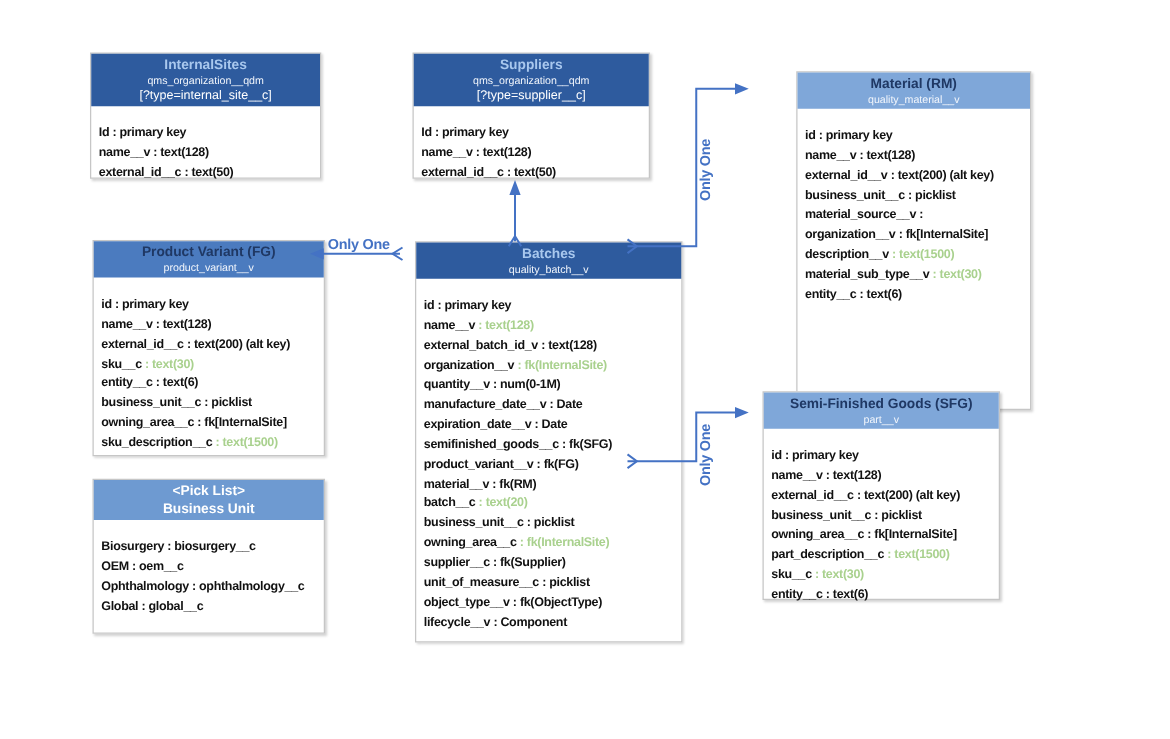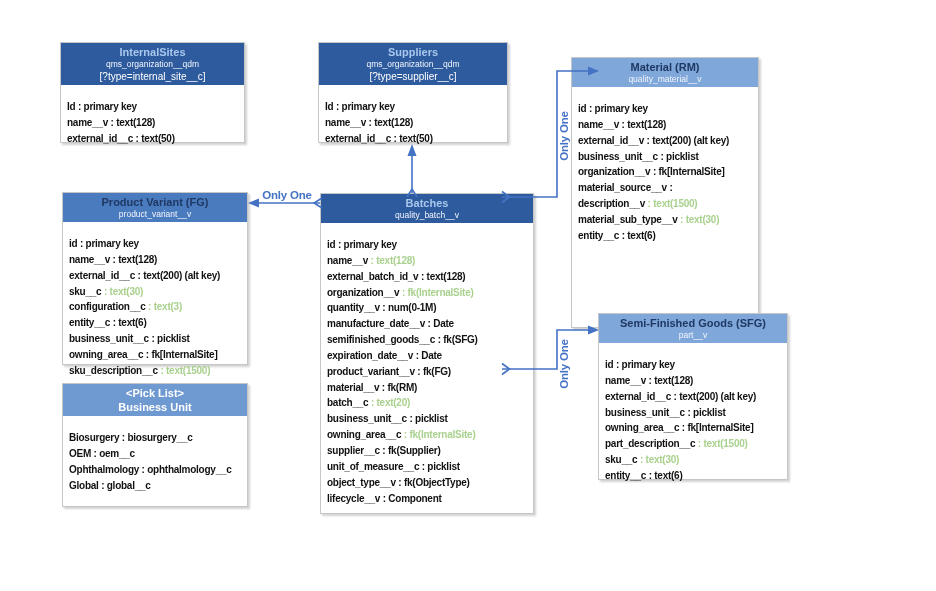--- a/index.html
+++ b/index.html
@@ -1,19 +1,19 @@
 <!DOCTYPE html>
 <html><head>
 <meta charset="utf-8">
 <style>
   html,body{margin:0;padding:0;background:#ffffff;}
   #canvas{position:relative;width:936px;height:591px;background:#ffffff;overflow:hidden;
           font-family:"Liberation Sans",sans-serif;}
   .box{position:absolute;background:#ffffff;border:1px solid #c6c6c6;
-       box-shadow:1.5px 1.5px 2px rgba(0,0,0,0.18);box-sizing:border-box;}
+       box-shadow:1.5px 1.5px 2px rgba(0,0,0,0.18);box-sizing:border-box;margin-left:12px;}
   .hdr{text-align:center;color:#fff;padding:3px 2px 2px 2px;}
   .hdr-dark{background:#2e5b9e;}
   .hdr-med{background:#4b7bbf;}
   .hdr-light{background:#7fa7d9;}
   .hdr-bu{background:#6e9ad1;}
   .t1{font-size:11px;font-weight:700;line-height:13px;}
   .hdr-dark .t1{color:#a9c8ee;}
   .hdr-med .t1,.hdr-light .t1{color:#1f3864;}
   .hdr-bu .t1{color:#ffffff;font-weight:700;}
   .t2{font-size:8.5px;line-height:11px;color:#f2f6fc;}
@@ -57,38 +57,38 @@
     <div class="body">
 
         <div class="row"><span class="fn">Id</span><span class="fv">primary key</span></div>
 
         <div class="row"><span class="fn">name__v</span><span class="fv">text(128)</span></div>
 
         <div class="row"><span class="fn">external_id__c</span><span class="fv">text(50)</span></div>
       </div>
   </div>
 
-  <div class="box" style="left:571px;top:57px;width:188px;height:271px">
+  <div class="box" style="left:625px;top:57px;width:188px;height:271px">
     <div class="hdr hdr-light">
       <div class="t1">Material (RM)</div>
       <div class="t2">quality_material__v</div>
     </div>
     <div class="body">
 
         <div class="row"><span class="fn">id</span><span class="fv">primary key</span></div>
 
         <div class="row"><span class="fn">name__v</span><span class="fv">text(128)</span></div>
 
         <div class="row"><span class="fn">external_id__v</span><span class="fv">text(200) (alt key)</span></div>
 
         <div class="row"><span class="fn">business_unit__c</span><span class="fv">picklist</span></div>
 
+        <div class="row"><span class="fn">material_source__v</span><span class="fv"></span></div>
+
         <div class="row"><span class="fn">organization__v</span><span class="fv">fk[InternalSite]</span></div>
-
-        <div class="row"><span class="fn">material_source__v</span><span class="fv"></span></div>
 
         <div class="row"><span class="fn">description__v</span><span class="fv green">text(1500)</span></div>
 
         <div class="row"><span class="fn">material_sub_type__v</span><span class="fv green">text(30)</span></div>
 
         <div class="row"><span class="fn">entity__c</span><span class="fv">text(6)</span></div>
       </div>
   </div>
 
   <div class="box" style="left:62px;top:192px;width:186px;height:173px">
@@ -99,21 +99,20 @@
     <div class="body">
 
         <div class="row"><span class="fn">id</span><span class="fv">primary key</span></div>
 
         <div class="row"><span class="fn">name__v</span><span class="fv">text(128)</span></div>
 
         <div class="row"><span class="fn">external_id__c</span><span class="fv">text(200) (alt key)</span></div>
 
         <div class="row"><span class="fn">sku__c</span><span class="fv green">text(30)</span></div>
 
-        <div class="row"><span class="fn">configuration__c</span><span class="fv green">text(3)</span></div>
 
         <div class="row"><span class="fn">entity__c</span><span class="fv">text(6)</span></div>
 
         <div class="row"><span class="fn">business_unit__c</span><span class="fv">picklist</span></div>
 
         <div class="row"><span class="fn">owning_area__c</span><span class="fv">fk[InternalSite]</span></div>
 
         <div class="row"><span class="fn">sku_description__c</span><span class="fv green">text(1500)</span></div>
       </div>
   </div>
@@ -130,23 +129,23 @@
         <div class="row"><span class="fn">name__v</span><span class="fv green">text(128)</span></div>
 
         <div class="row"><span class="fn">external_batch_id_v</span><span class="fv">text(128)</span></div>
 
         <div class="row"><span class="fn">organization__v</span><span class="fv green">fk(InternalSite)</span></div>
 
         <div class="row"><span class="fn">quantity__v</span><span class="fv">num(0-1M)</span></div>
 
         <div class="row"><span class="fn">manufacture_date__v</span><span class="fv">Date</span></div>
 
+        <div class="row"><span class="fn">expiration_date__v</span><span class="fv">Date</span></div>
+
         <div class="row"><span class="fn">semifinished_goods__c</span><span class="fv">fk(SFG)</span></div>
-
-        <div class="row"><span class="fn">expiration_date__v</span><span class="fv">Date</span></div>
 
         <div class="row"><span class="fn">product_variant__v</span><span class="fv">fk(FG)</span></div>
 
         <div class="row"><span class="fn">material__v</span><span class="fv">fk(RM)</span></div>
 
         <div class="row"><span class="fn">batch__c</span><span class="fv green">text(20)</span></div>
 
         <div class="row"><span class="fn">business_unit__c</span><span class="fv">picklist</span></div>
 
         <div class="row"><span class="fn">owning_area__c</span><span class="fv green">fk(InternalSite)</span></div>

